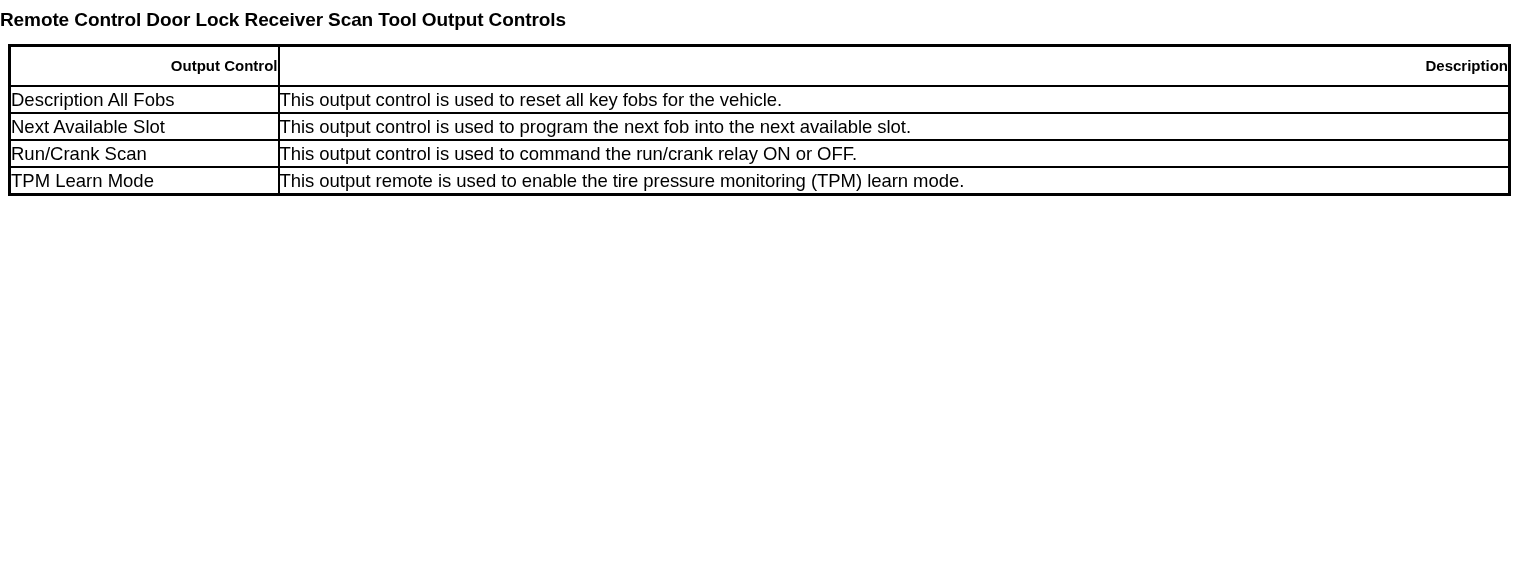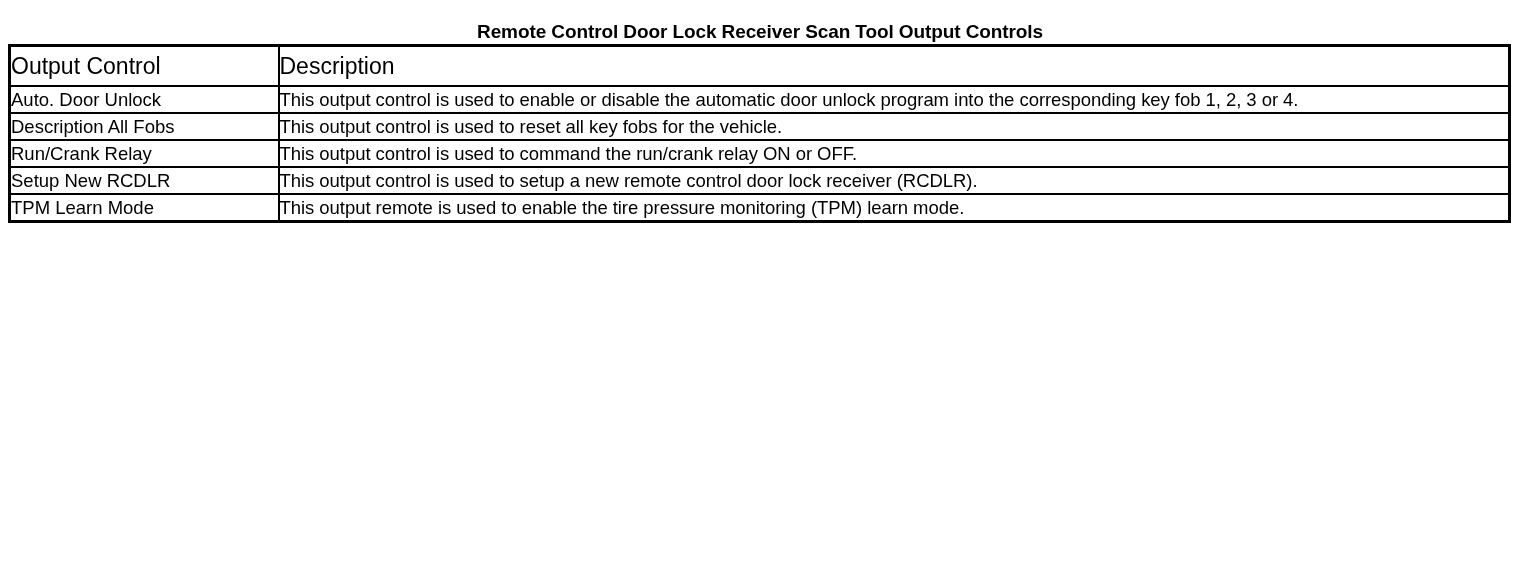--- a/index.html
+++ b/index.html
@@ -15,25 +15,25 @@
     overflow: hidden;
   }
   .page {
     position: relative;
     width: 1520px;
     height: 566px;
     box-sizing: border-box;
   }
   .doc-title {
     width: 1520px;
-    text-align: center;
+    text-align: left;
     font-size: 19px;
     font-weight: bold;
     line-height: 22px;
-    padding-top: 21px;
+    padding-top: 9px;
     letter-spacing: -0.1px;
   }
   .table-wrap {
     position: absolute;
     left: 8px;
     top: 44px;
     width: 1500px;
   }
   table.controls-table {
     border-collapse: collapse;
@@ -44,23 +44,23 @@
   table.controls-table col.c1 { width: 269px; }
   table.controls-table col.c2 { width: 1231px; }
 
   table.controls-table th,
   table.controls-table td {
     border: 2px solid #000;
     padding: 0;
     vertical-align: middle;
   }
   th.hdr {
-    text-align: left;
-    font-size: 23px;
-    font-weight: normal;
+    text-align: right;
+    font-size: 15px;
+    font-weight: bold;
     height: 38px;
     line-height: 22px;
     padding: 2px 6px 4px 6px;
   }
   td.name-cell {
     font-size: 18.5px;
     line-height: 24px;
     padding: 6px 6px 7px 8px;
     text-align: left;
     vertical-align: middle;
@@ -96,43 +96,39 @@
         <col class="c2">
       </colgroup>
       <thead>
         <tr>
           <th class="hdr">Output Control</th>
           <th class="hdr">Description</th>
         </tr>
       </thead>
       <tbody>
 
-        <tr>
-          <td class="name-cell">Auto. Door Unlock</td>
-          <td class="desc-cell two-line">This output control is used to enable or disable the automatic door unlock program into the corresponding key fob 1, 2, 3 or 4.</td>
-        </tr>
 
         <tr>
           <td class="name-cell">Description All Fobs</td>
           <td class="desc-cell mid">This output control is used to reset all key fobs for the vehicle.</td>
         </tr>
 
 
+        <tr>
+          <td class="name-cell">Next Available Slot</td>
+          <td class="desc-cell mid">This output control is used to program the next fob into the next available slot.</td>
+        </tr>
 
 
 
         <tr>
-          <td class="name-cell">Run/Crank Relay</td>
+          <td class="name-cell">Run/Crank Scan</td>
           <td class="desc-cell mid">This output control is used to command the run/crank relay ON or OFF.</td>
         </tr>
 
-        <tr>
-          <td class="name-cell">Setup New RCDLR</td>
-          <td class="desc-cell mid">This output control is used to setup a new remote control door lock receiver (RCDLR).</td>
-        </tr>
 
         <tr>
           <td class="name-cell">TPM Learn Mode</td>
           <td class="desc-cell mid">This output remote is used to enable the tire pressure monitoring (TPM) learn mode.</td>
         </tr>
 
       </tbody>
     </table>
   </div>
 

